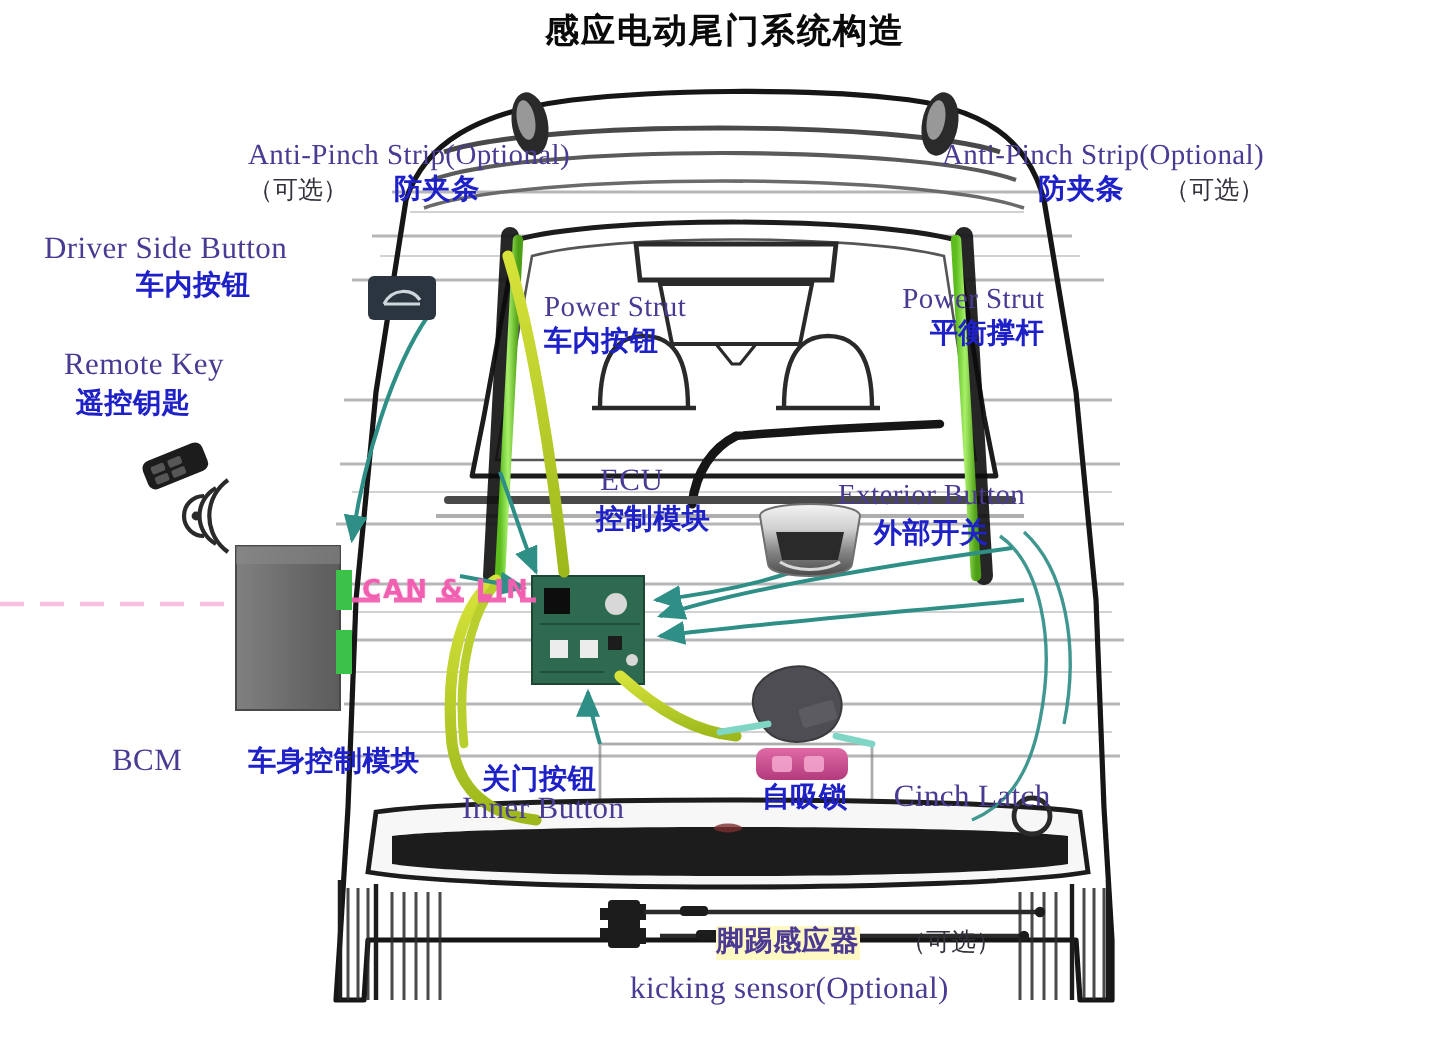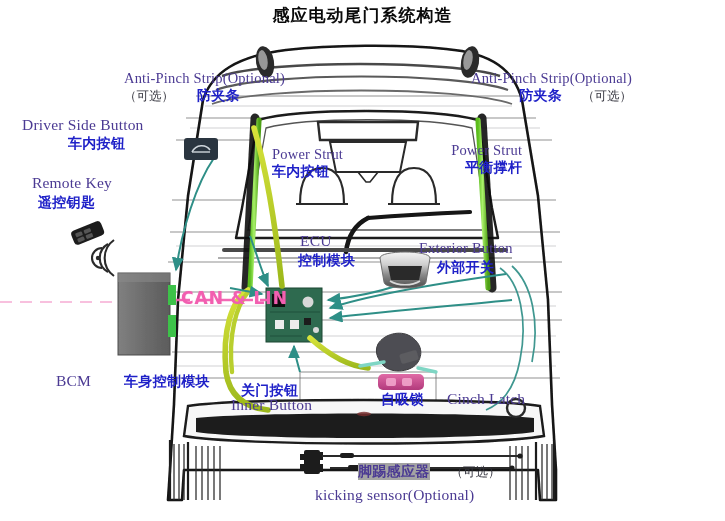--- a/index.html
+++ b/index.html
@@ -30,21 +30,21 @@
     color:#1f21c8;font-weight:700;font-size:14px;letter-spacing:.3px;
   }
   .cn-plain{
     font-family:"DejaVu Sans","Liberation Sans",sans-serif;
     color:#32323c;font-weight:400;font-size:12.5px;
   }
   .en-lg{font-size:15.5px;}
   .row{display:flex;align-items:baseline;gap:23px;}
   .pink{
     font-family:"DejaVu Sans","Liberation Sans",sans-serif;
-    color:#f25fb0;font-weight:700;font-size:17px;letter-spacing:1px;
+    color:#f25fb0;font-weight:700;font-size:13px;letter-spacing:1px;
     text-shadow:0 0 1px rgba(242,95,176,.6);
   }
   .blur{filter:blur(.22px);text-align:right;}
 </style>
 </head>
 <body>
 
 <div id="stage">
 
   <svg id="artwork" viewBox="0 0 725 521" xmlns="http://www.w3.org/2000/svg">
@@ -361,19 +361,19 @@
 
   <div class="lbl" style="left:381px;top:390px;">
     <div class="row">
       <span class="cn">自吸锁</span>
       <span class="en en-lg">Cinch Latch</span>
     </div>
   </div>
 
   <div class="lbl" style="left:358px;top:463px;">
     <div class="row">
-      <span class="cn" style="color:#4b3a93;background:#a3a3a3;">脚踢感应器</span>
+      <span class="cn" style="color:#4b3a93;background:#fef9c3;">脚踢感应器</span>
       <span class="cn-plain" style="margin-left:-2px;">（可选）</span>
     </div>
   </div>
   <div class="lbl en en-lg" style="left:315px;top:486px;">kicking sensor(Optional)</div>
 
 </div>
 
 </body></html>

